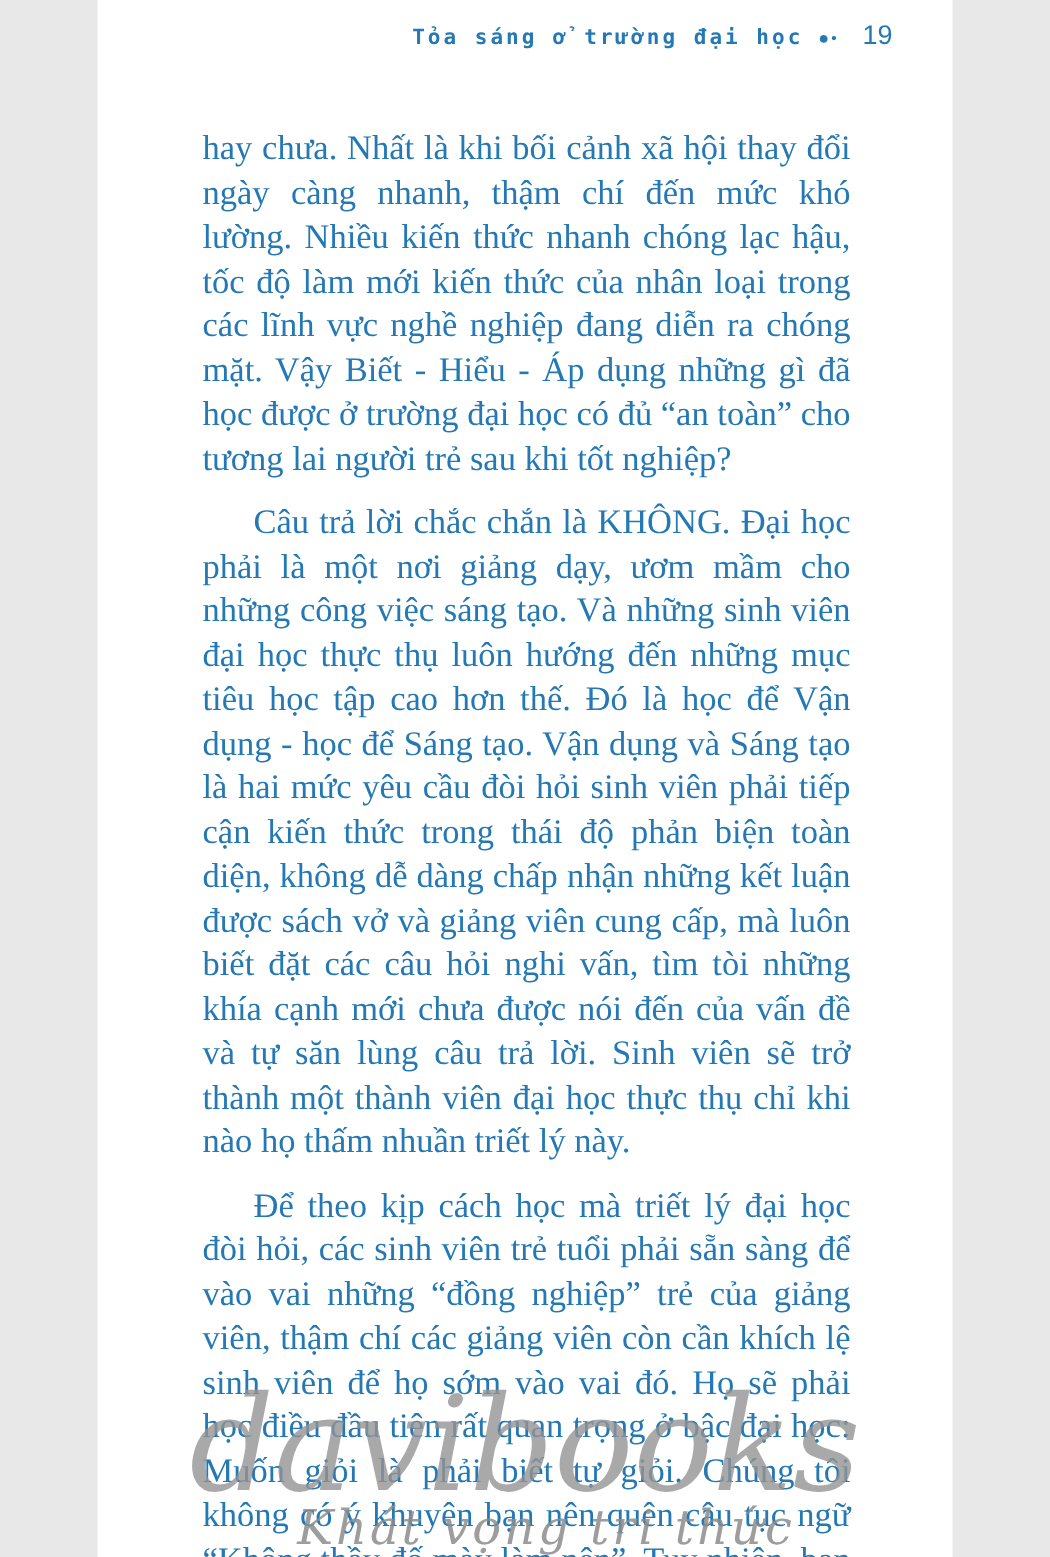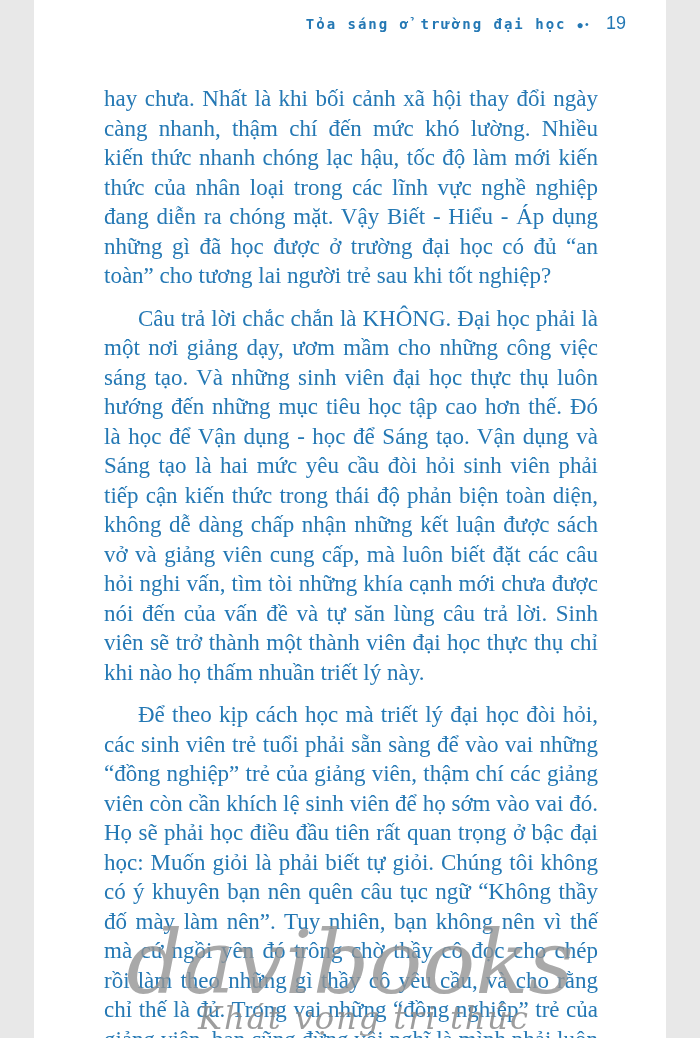--- a/index.html
+++ b/index.html
@@ -2,21 +2,21 @@
 <html><head>
 <meta charset="utf-8">
 <style>
   html, body {
     margin: 0;
     padding: 0;
     background: #e8e8e8;
   }
   .page {
     position: relative;
-    width: 632px;
+    width: 570px;
     height: 1038px;
     margin: 0 auto;
     background: #ffffff;
     overflow: hidden;
     font-family: "Liberation Serif", serif;
   }
   
   .header {
     position: absolute;
     top: 13px;

